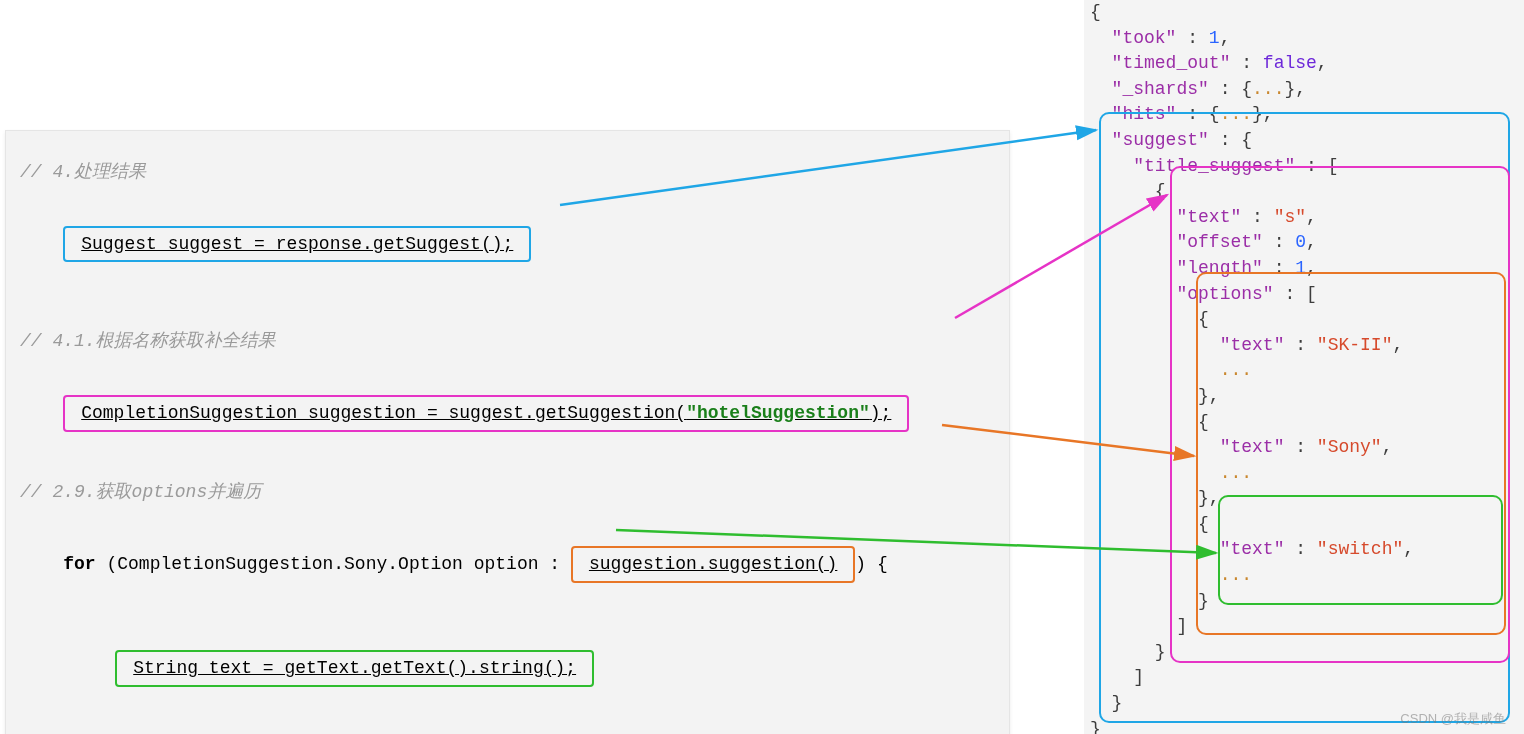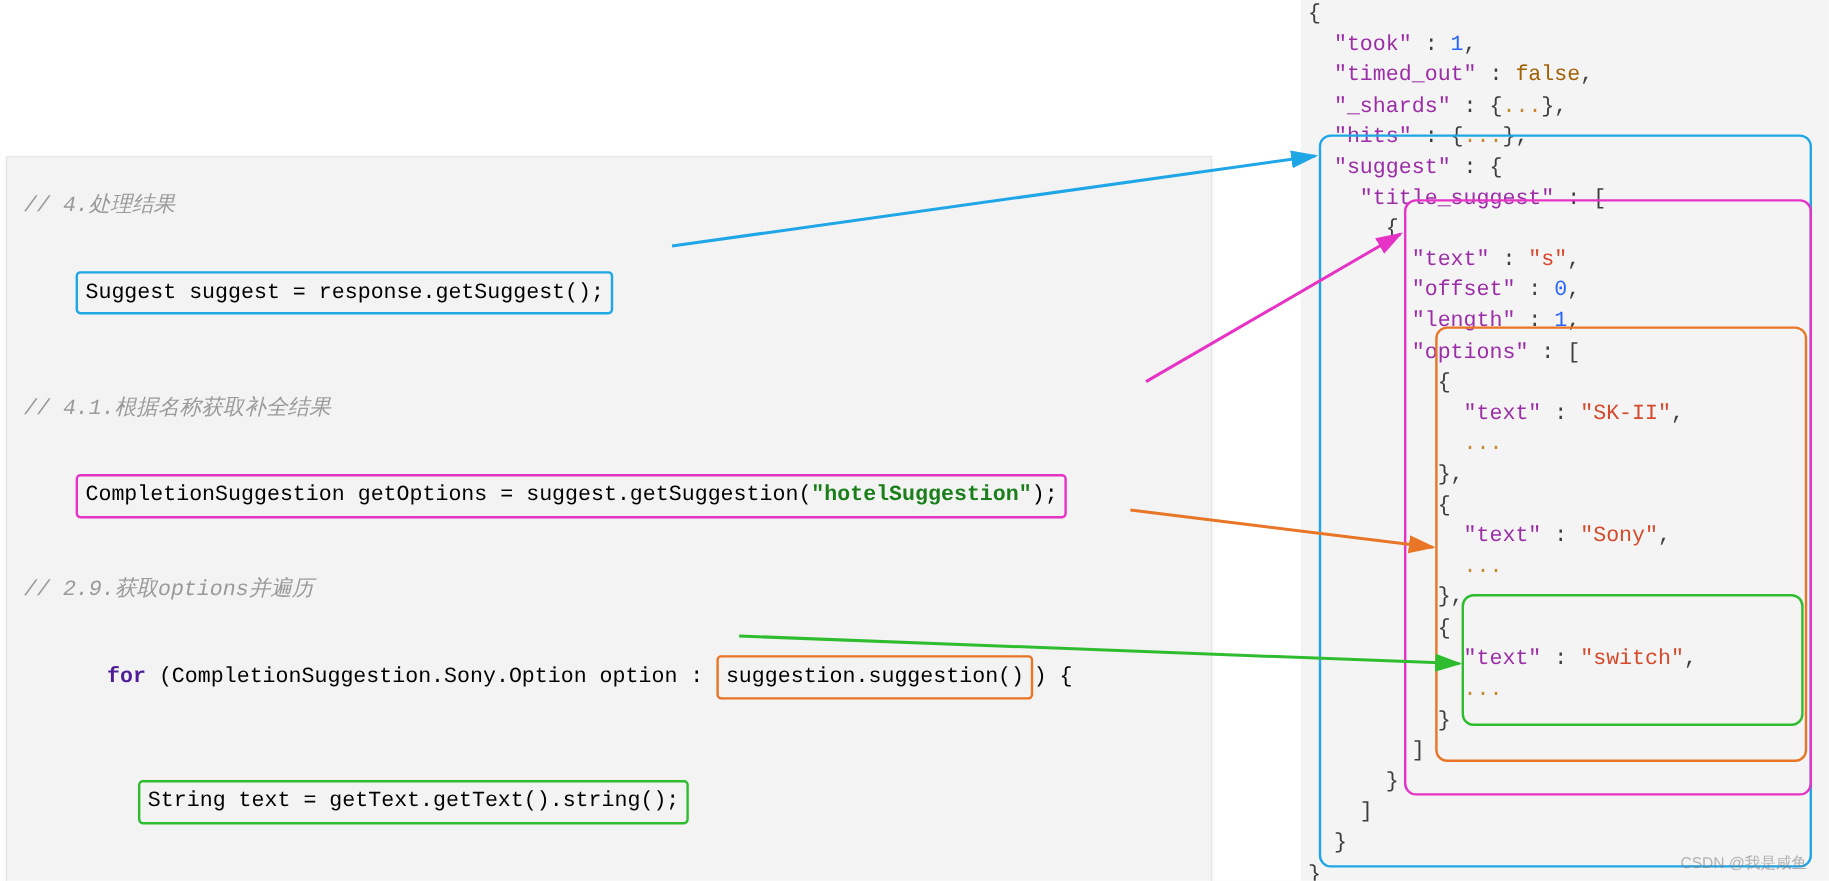--- a/index.html
+++ b/index.html
@@ -29,41 +29,42 @@
     top: 0;
     width: 440px;
     height: 734px;
     padding: 0 6px 0 6px;
     line-height: 25.6px;
     font-size: 18px;
     background: #f4f4f4;
     white-space: pre;
   }
   .comment { color: #9a9a9a; font-style: italic; }
-  .kw { color: #4c1d95; font-weight: bold; margin-left: 26px; }
+  .kw { color: #000000; font-weight: bold; }
   .str { color: #1a7f1a; font-weight: bold; }
   .code-line { margin: 3px 0; white-space: pre; }
   .indent1 { padding-left: 52px; }
 
   .box-blue, .box-magenta, .box-orange, .box-green {
     display: inline-block;
     border-radius: 4px;
-    padding: 2px 6px;
+    padding: 2px 16px;
+    text-decoration: underline;
   }
   .box-blue    { border: 2.5px solid #1fa6e6; }
   .box-magenta { border: 2.5px solid #e633c6; }
   .box-orange  { border: 2.5px solid #e87626; }
   .box-green   { border: 2.5px solid #2fbd2f; }
 
   
   .jbrace { color: #3d3d3d; }
   .jkey   { color: #9b2ea7; }
   .jcol   { color: #3d3d3d; }
   .jnum   { color: #2a64ff; }
-  .jbool  { color: #a16207; }
+  .jbool  { color: #6d28d9; }
   .jstr   { color: #d64a2c; }
   .jdots  { color: #c9872e; }
 
   
   .overlay {
     position: absolute;
     border-radius: 10px;
     pointer-events: none;
   }
   .ov-blue    { border: 2.5px solid #1fa6e6; }
@@ -89,21 +90,21 @@
 </head>
 <body>
 
 <div class="left-panel">
   <div class="code-line comment">// 4.处理结果</div>
   <div class="code-line" style="margin-top:10px;">
     <span class="box-blue">Suggest suggest = response.getSuggest();</span>
   </div>
   <div class="code-line comment" style="margin-top:36px;">// 4.1.根据名称获取补全结果</div>
   <div class="code-line" style="margin-top:10px;">
-    <span class="box-magenta"><span>CompletionSuggestion getOptions = suggest.getSuggestion(</span><span class="str">"hotelSuggestion"</span><span>);</span></span>
+    <span class="box-magenta"><span>CompletionSuggestion suggestion = suggest.getSuggestion(</span><span class="str">"hotelSuggestion"</span><span>);</span></span>
   </div>
   <div class="code-line comment" style="margin-top:18px;">// 2.9.获取options并遍历</div>
   <div class="code-line" style="margin-top:10px;">
     <span class="kw">for</span><span> (CompletionSuggestion.Sony.Option option : </span><span class="box-orange">suggestion.suggestion()</span><span>) {</span>
   </div>
   <div class="code-line indent1" style="margin-top:10px;">
     <span class="box-green">String text = getText.getText().string();</span>
   </div>
 
 </div>

